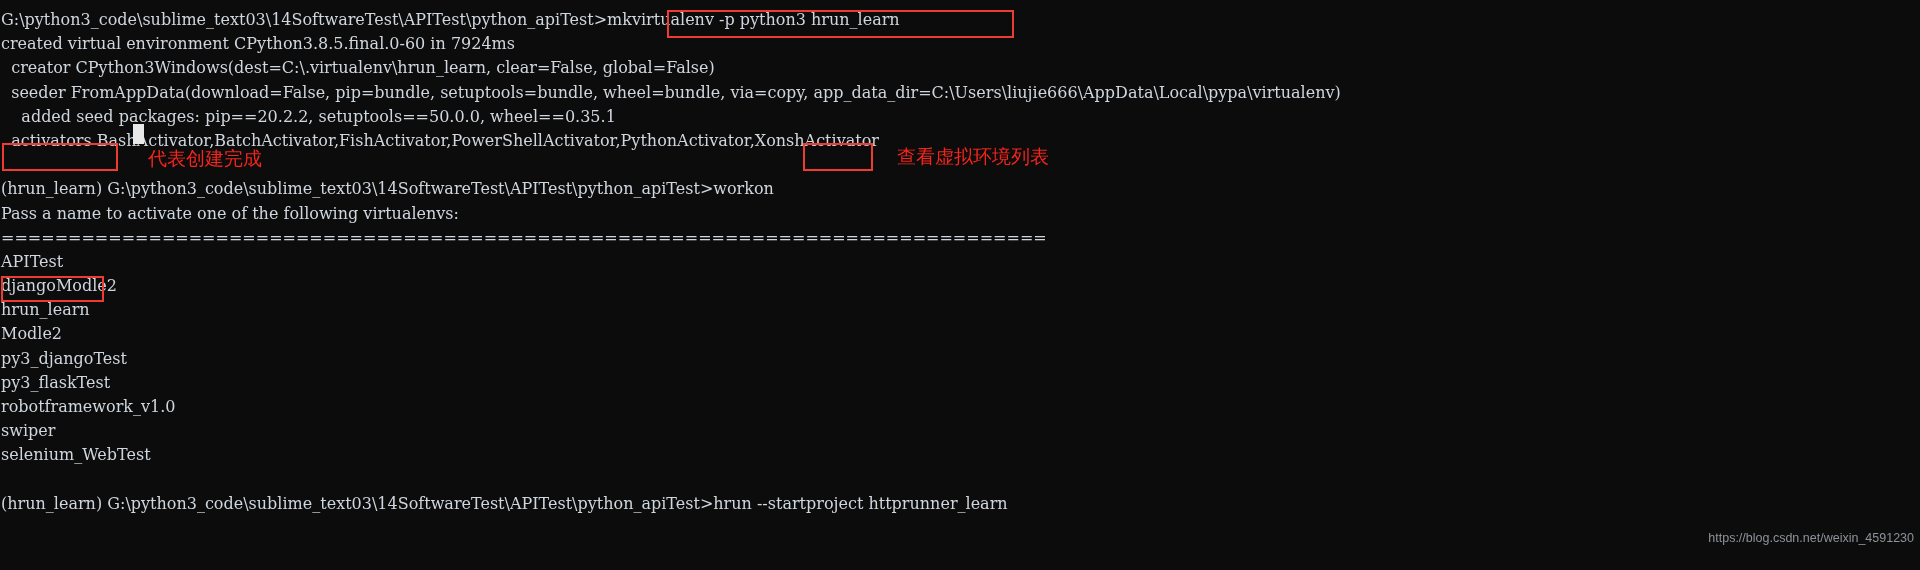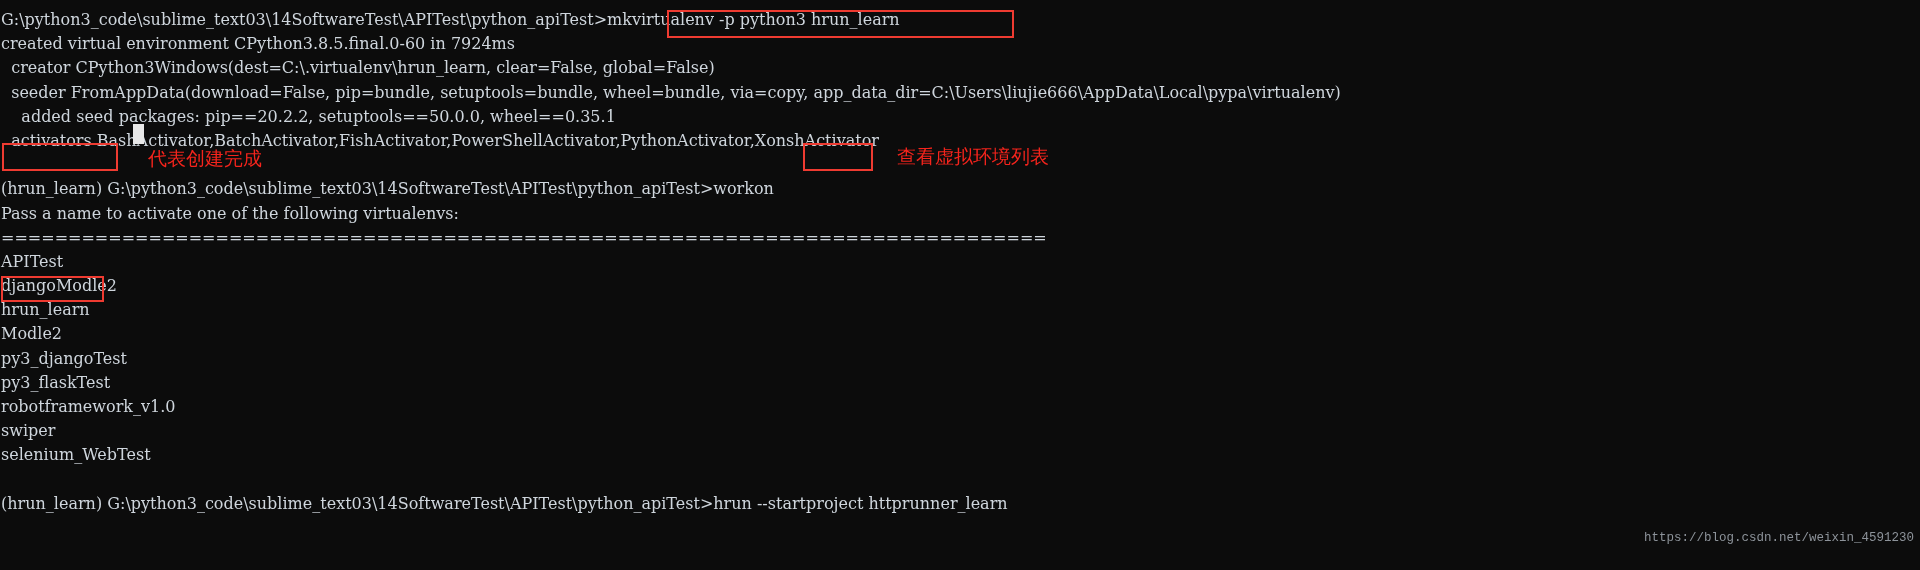--- a/index.html
+++ b/index.html
@@ -58,21 +58,21 @@
   
   .cursor {
     position: absolute;
     background: #e8e8e8;
   }
   .watermark {
     position: absolute;
     right: 6px;
     bottom: 20px;
     color: #8d939a;
-    font-family: Liberation Mono, monospace;
+    font-family: Liberation Sans, sans-serif;
     font-size: 12.5px;
     white-space: pre;
   }
 </style>
 </head>
 <body>
 
 <div id="terminal">
 
   <div class="lines">

